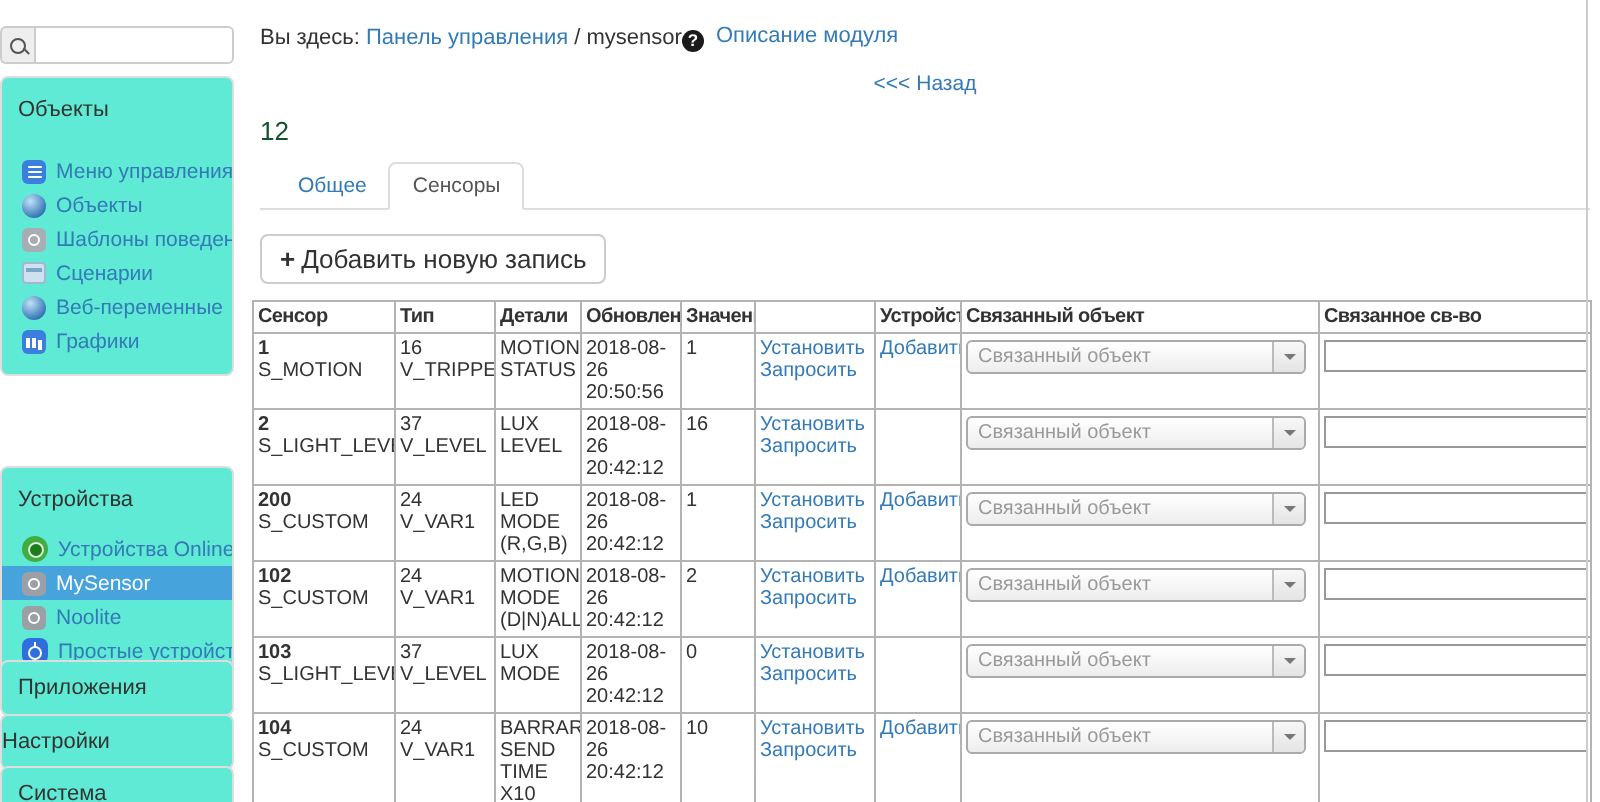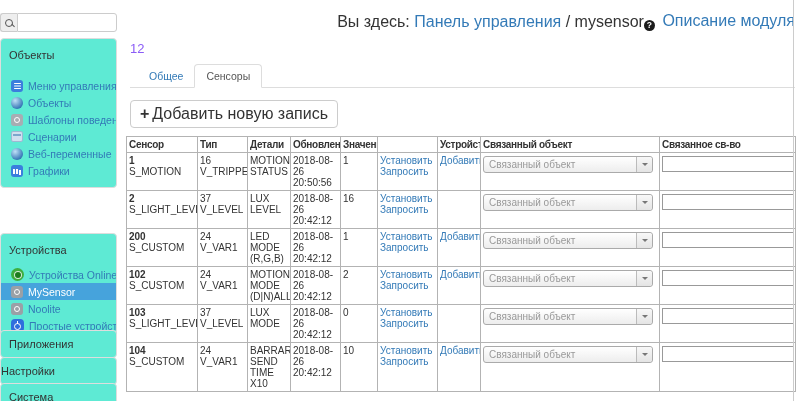--- a/index.html
+++ b/index.html
@@ -43,32 +43,32 @@
       border-radius:50%;background:#1d7c1d;box-shadow:inset 0 0 0 1px #d9efd9}
   .ic-mod{background:#9aa0a6}
   .ic-mod::before{content:"";position:absolute;left:3px;top:3px;width:4px;height:4px;
       border:1px solid #fff;border-radius:50%}
   .ic-power{width:13px;height:13px;border-radius:4px;background:#2f6fdd}
   .ic-power::before{content:"";position:absolute;left:3px;top:3.5px;width:5px;height:5px;
       border:1.5px solid #fff;border-radius:50%}
   .ic-power::after{content:"";position:absolute;left:5.9px;top:1.5px;width:1.4px;height:3.5px;background:#fff}
   
   #main{position:absolute;left:130px;top:0;width:665px}
-  .crumbs{margin-top:12px;display:flex;justify-content:flex-end;align-items:center;font-size:16px}
+  .crumbs{margin-top:12px;display:flex;justify-content:flex-start;align-items:center;font-size:11px}
   .qicon{display:inline-block;width:11px;height:11px;background:#1b1b1b;color:#fff;border-radius:50%;
       font-size:8.5px;line-height:11px;text-align:center;font-weight:bold;margin-right:3px;vertical-align:-2px}
   .qicon::before{content:"?"}
   .back{text-align:center;margin-top:10px;font-size:10.5px}
-  .count{margin-top:10px;font-size:13px;color:#8b5cf6}
+  .count{margin-top:10px;font-size:13px;color:#14532d}
   .tabs{display:flex;margin-top:8px;border-bottom:1px solid #ddd;padding-left:8px;font-size:10.5px;align-items:flex-end}
   .tab{padding:5px 11px;cursor:pointer}
   .tab.active{border:1px solid #ddd;border-bottom:1px solid #fff;border-radius:4px 4px 0 0;
       background:#fff;color:#555;margin-bottom:-1px;cursor:default}
   .addbtn{margin-top:12px;display:inline-block;border:1px solid #ccc;border-radius:4px;
-      padding:4px 9px;font-size:16px;background:#fff;color:#333;cursor:pointer}
+      padding:4px 9px;font-size:13px;background:#fff;color:#333;cursor:pointer}
   .plus{font-weight:bold;margin-right:3px}
   table{border-collapse:collapse;margin-top:8px;margin-left:-4px;table-layout:fixed;width:669px;
       font-size:10px;line-height:11px}
   td,th{border:1px solid #b3b3b3;vertical-align:top;padding:2px 2px;overflow:hidden}
   th{text-align:left;font-size:10px;letter-spacing:-0.3px;white-space:nowrap;padding:2px 2px}
   td .b{font-weight:bold}
   td .lnk{display:block}
   .sel{display:flex;border:1px solid #aaa;border-radius:3px;height:15px;
       background:linear-gradient(#fff,#ededed);align-items:center;margin:1px 0;width:168px;cursor:pointer}
   .sel .ph{flex:1;color:#999;font-size:10px;padding-left:5px;white-space:nowrap;overflow:hidden}
@@ -159,20 +159,21 @@
       <span>Вы здесь:</span>
       <span class="lnk">Панель управления</span>
       <span>/ mysensor</span>
     </span>
     <span>
       <span class="qicon"></span>
       <span class="lnk">Описание модуля</span>
     </span>
   </div>
 
+  <div class="back"><span class="lnk">&lt;&lt;&lt; Назад</span></div>
 
   <div class="count">12</div>
 
   <div class="tabs">
     <span class="tab lnk">Общее</span>
     <span class="tab active">Сенсоры</span>
   </div>
 
   <span class="addbtn"><span class="plus">+</span><span>Добавить новую запись</span></span>
 

